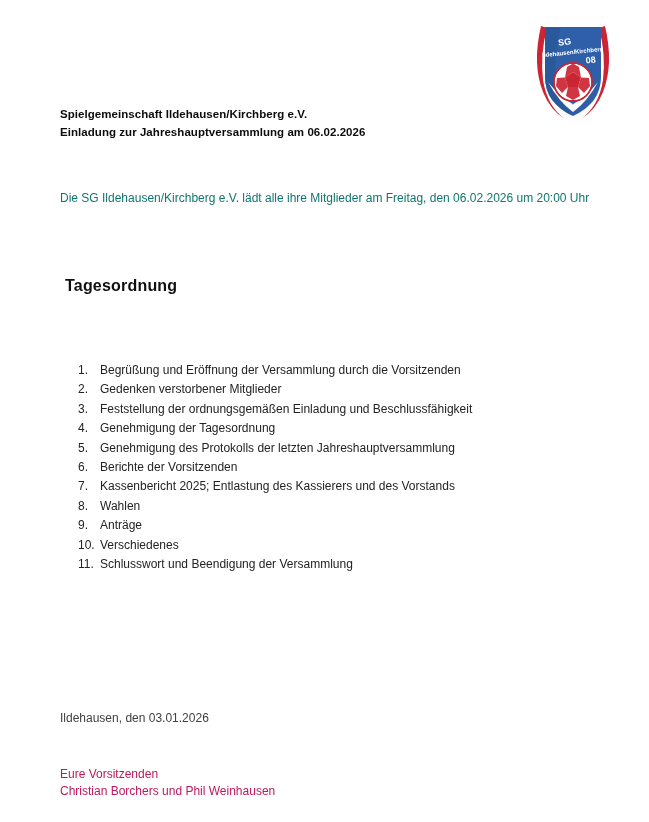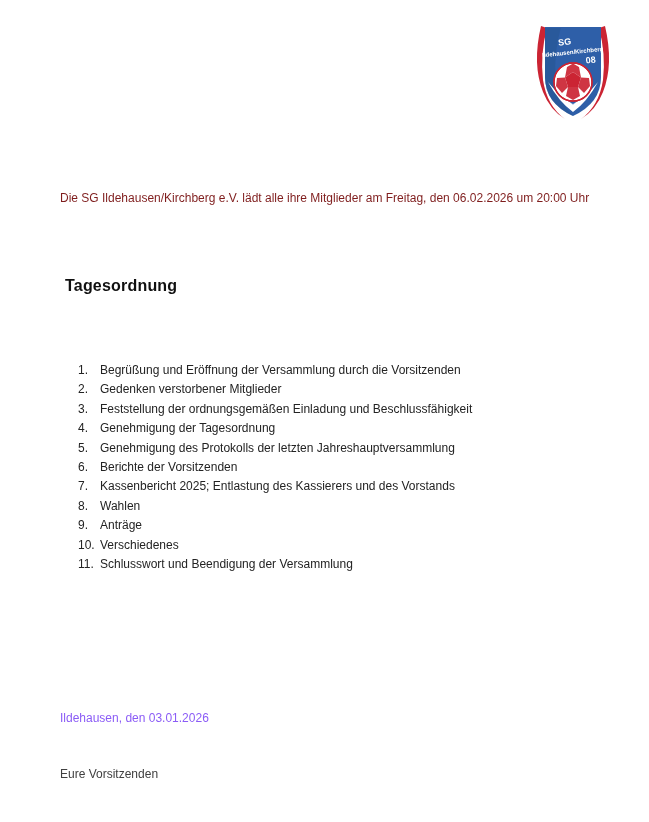--- a/index.html
+++ b/index.html
@@ -48,21 +48,21 @@
   
   .body-block {
     position: absolute;
     left: 60px;
     top: 190px;
     width: 560px;
   }
   .body-line {
     font-size: 12px;
     line-height: 16px;
-    color: #7f1d1d;
+    color: #0f766e;
     margin-bottom: 21px;
     white-space: nowrap;
   }
 
   
   .section-heading {
     position: absolute;
     left: 65px;
     top: 277px;
     font-size: 16px;
@@ -100,30 +100,30 @@
     top: 625px;
     font-size: 12px;
     color: #232323;
     white-space: nowrap;
   }
   .note-place-date {
     position: absolute;
     left: 60px;
     top: 711px;
     font-size: 12px;
-    color: #8b5cf6;
+    color: #404040;
     white-space: nowrap;
   }
   .signature {
     position: absolute;
     left: 60px;
     top: 766px;
     font-size: 12px;
     line-height: 16.5px;
-    color: #404040;
+    color: #be185d;
   }
   .signature div { white-space: nowrap; }
 </style>
 </head>
 <body>
 
 <div class="page">
 
   <div class="crest-wrap">
     <svg class="crest-svg" viewBox="0 0 104 104" xmlns="http://www.w3.org/2000/svg">
@@ -155,20 +155,24 @@
         <polygon points="52,52 60,57.5 57,67 47,67 44,57.5" fill="#CB2433"></polygon>
         <polygon points="52,43.5 58,47 60,57.5 52,52 44,57.5 46,47" fill="#CB2433" opacity="0.92"></polygon>
         <polygon points="36,58 44,57.5 47,67 41,73 35,66" fill="#CB2433" opacity="0.92"></polygon>
         <polygon points="68,58 69,66 63,73 57,67 60,57.5" fill="#CB2433" opacity="0.92"></polygon>
         <polygon points="47,67 57,67 59,76 52,80 45,76" fill="#CB2433" opacity="0.92"></polygon>
         <circle cx="52" cy="62" r="19" fill="none" stroke="#CB2433" stroke-width="1.4"></circle>
       </g>
     </svg>
   </div>
 
+  <div class="letterhead">
+    <div class="lh-line">Spielgemeinschaft Ildehausen/Kirchberg e.V.</div>
+    <div class="lh-line">Einladung zur Jahreshauptversammlung am 06.02.2026</div>
+  </div>
 
   <div class="body-block">
     <div class="body-line">Die SG Ildehausen/Kirchberg e.V. lädt alle ihre Mitglieder am Freitag, den 06.02.2026 um 20:00 Uhr</div>
   </div>
 
   <div class="section-heading">Tagesordnung</div>
 
   <div class="agenda">
     <div class="agenda-item">
       <span class="agenda-num">1.</span>
@@ -214,15 +218,16 @@
       <span class="agenda-num">11.</span>
       <span class="agenda-text">Schlusswort und Beendigung der Versammlung</span>
     </div>
   </div>
 
 
   <div class="note-place-date">Ildehausen, den 03.01.2026</div>
 
   <div class="signature">
     <div>Eure Vorsitzenden</div>
+    <div>Christian Borchers und Phil Weinhausen</div>
   </div>
 
 </div>
 
 </body></html>

